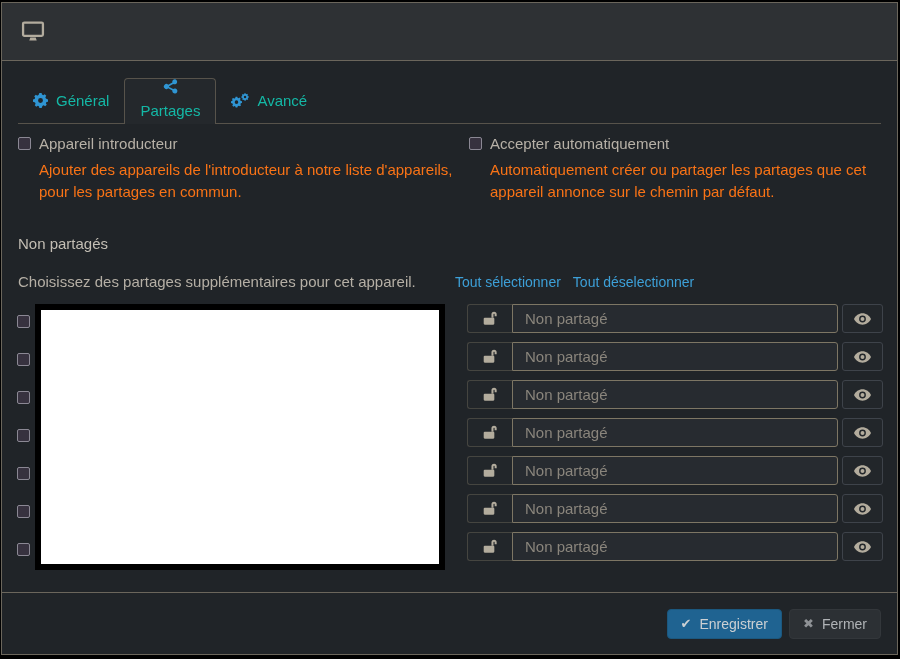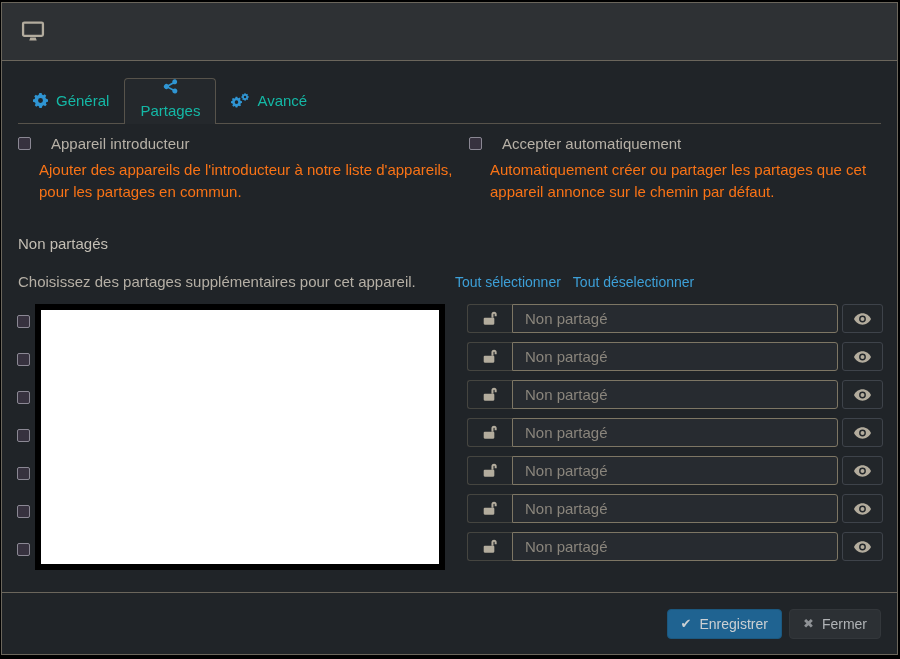--- a/index.html
+++ b/index.html
@@ -23,21 +23,21 @@
   .tab { display:flex; align-items:center; gap:8px; padding:0 15px;
          color:#14b8a6; font-size:15px; cursor:pointer; }
   .tab .icon { color:#2f95d3; }
   .tab.active { background:#24282c; border:1px solid #57534b; border-bottom:none;
                 border-radius:4px 4px 0 0; margin-bottom:-1px;flex-direction:column; }
 
   
   .opts { position:absolute; left:16px; right:16px; top:132px; display:flex; }
   .opt-col-left  { flex:0 0 435px; }
   .opt-col-right { flex:1; padding-left:16px; }
-  .chk-row { display:flex; align-items:center; gap:20px; color:#b7b1a7; font-size:15px; }
+  .chk-row { display:flex; align-items:center; gap:8px; color:#b7b1a7; font-size:15px; }
   .checkbox { width:13px; height:13px; background:#37323f; border:1px solid #8b8894;
               border-radius:2px; flex:0 0 13px; cursor:pointer; }
   .help { margin:7px 0 0 21px; color:#f97316; font-size:15px; line-height:1.45; }
 
   
   .sec-heading { position:absolute; left:16px; top:232px; color:#c3beb4;
                  font-size:15px; font-weight:normal; }
   .desc-row { position:absolute; left:16px; right:16px; top:270px;
               display:flex; align-items:baseline; }
   .desc { flex:0 0 437px; color:#b5afa5; font-size:15px; }

